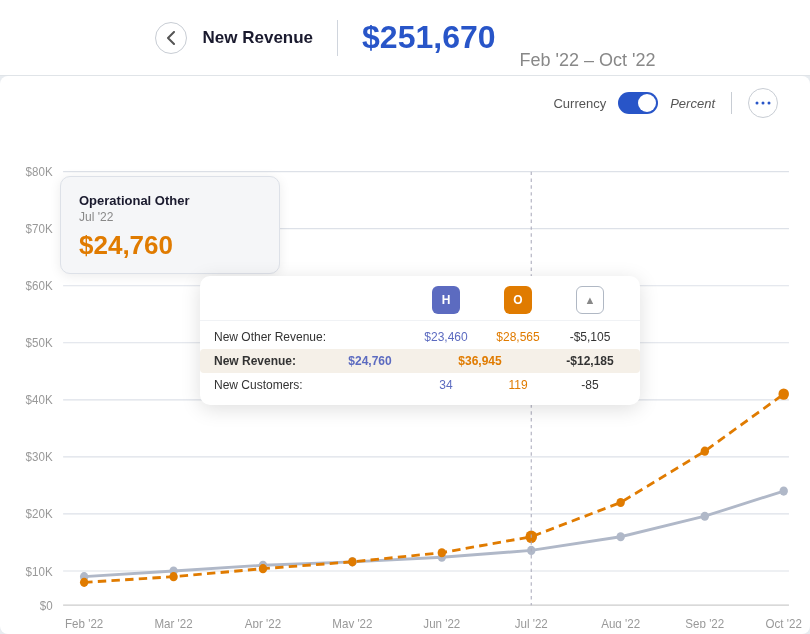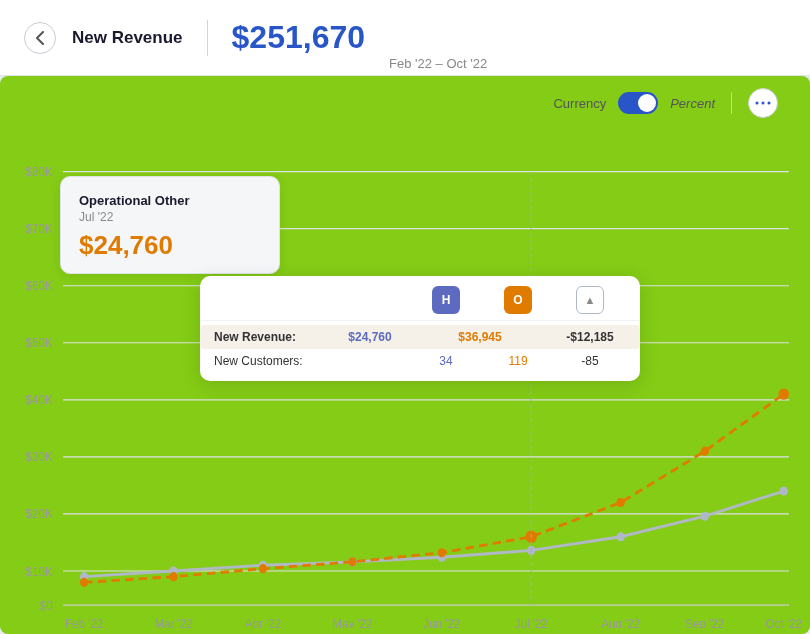--- a/index.html
+++ b/index.html
@@ -19,20 +19,21 @@
     }
     
     .header {
       background: #fff;
       display: flex;
       align-items: center;
       padding: 0 24px;
       height: 76px;
       border-bottom: 1px solid #e0e4e8;
       gap: 16px;
+      justify-content: center;
     }
     .back-btn {
       width: 32px;
       height: 32px;
       border: 1.5px solid #c8cdd4;
       border-radius: 50%;
       display: flex;
       align-items: center;
       justify-content: center;
       cursor: pointer;
@@ -50,31 +51,31 @@
       height: 36px;
       background: #d0d5dd;
       margin: 0 8px;
     }
     .header-amount {
       font-size: 32px;
       font-weight: 700;
       color: #2855c8;
     }
     .header-range {
-      font-size: 13px;
+      font-size: 18px;
       color: #888;
       margin-left: 8px;
       align-self: flex-end;
       padding-bottom: 4px;
     }
 
     
     .chart-area {
       flex: 1;
-      background: #84cc16;
+      background: #ffffff;
       position: relative;
       padding: 12px 0 0 0;
       border-radius: 8px;
     }
     
     .controls-row {
       display: flex;
       align-items: center;
       justify-content: flex-end;
       padding: 0 32px 8px 0;
@@ -358,20 +359,26 @@
           <div style="display:flex;justify-content:center;">
             <div class="compare-icon icon-o">O</div>
           </div>
           <div style="display:flex;justify-content:center;">
             <div class="compare-icon icon-a">▲</div>
           </div>
         </div>
         <div class="compare-rows">
 
 
+          <div class="compare-row">
+            <span class="label-col">New Other Revenue:</span>
+            <span class="val-h">$23,460</span>
+            <span class="val-o">$28,565</span>
+            <span class="val-a">-$5,105</span>
+          </div>
 
           <div class="compare-row bold-row" style="background:#f5f0e8;border-radius:4px;gap:38px;">
             <span class="label-col">New Revenue:</span>
             <span class="val-h">$24,760</span>
             <span class="val-o">$36,945</span>
             <span class="val-a">-$12,185</span>
           </div>
 
           <div class="compare-row">
             <span class="label-col">New Customers:</span>

